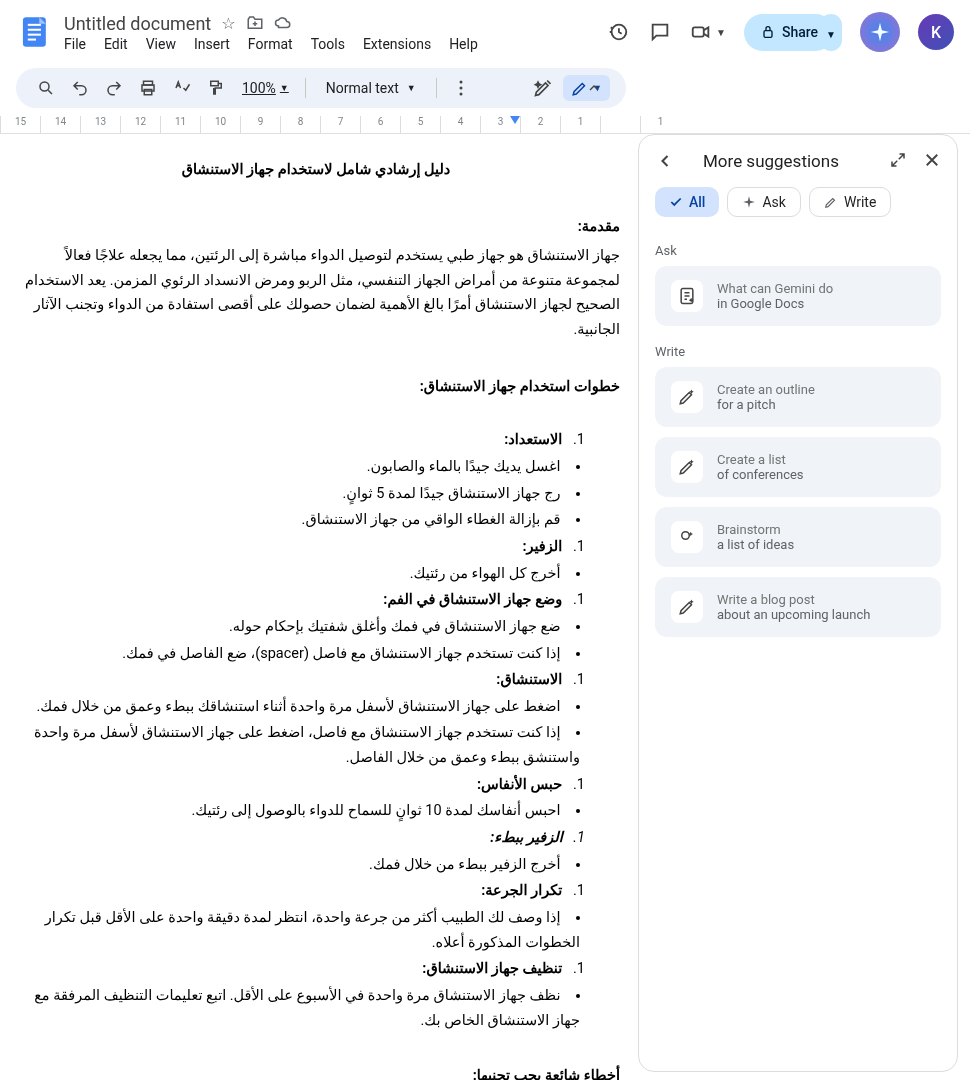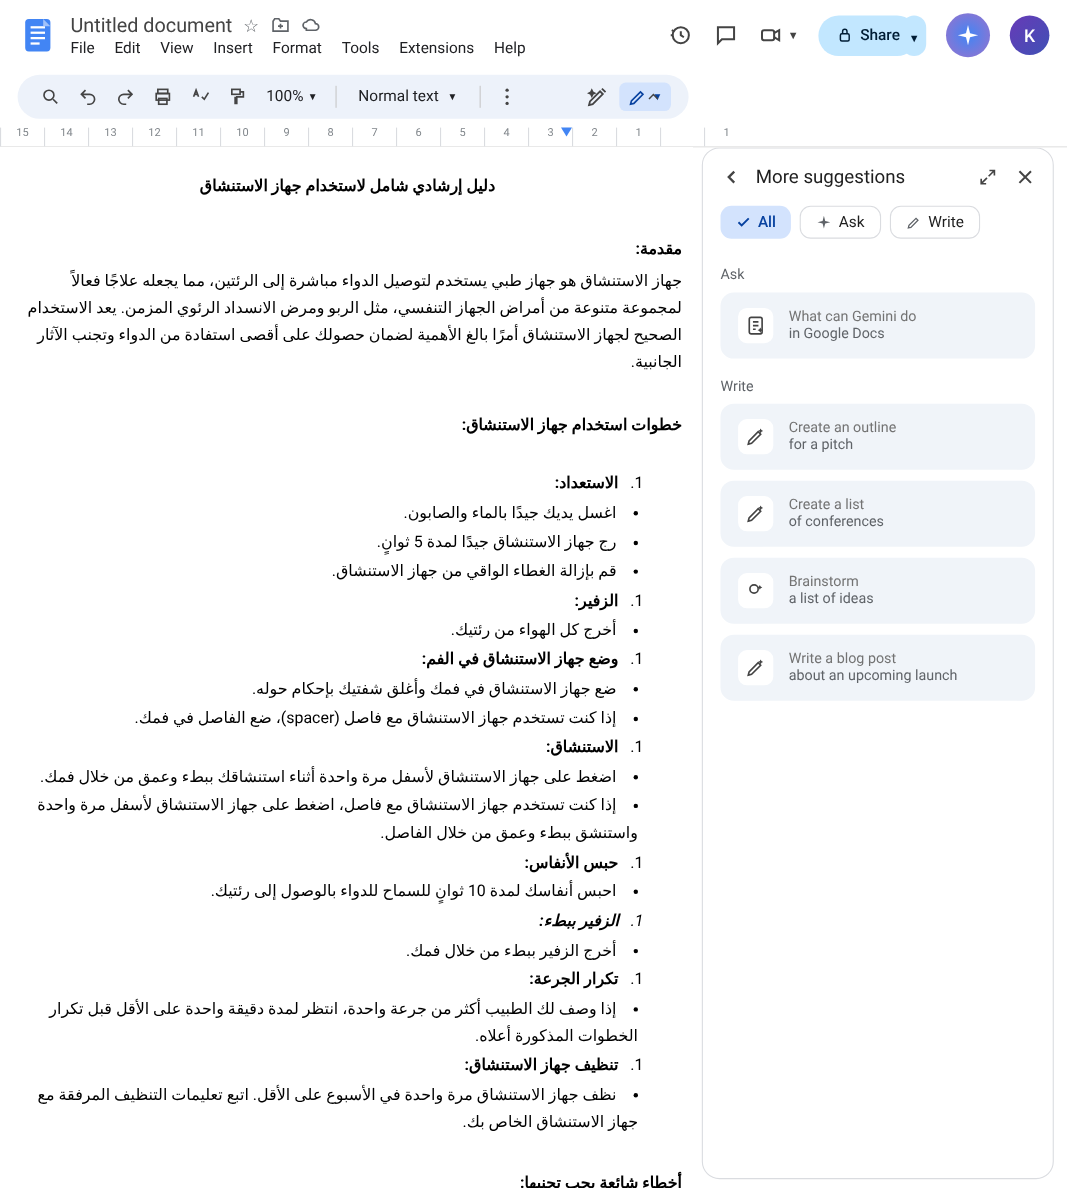--- a/index.html
+++ b/index.html
@@ -18,21 +18,21 @@
 .hr-icon { width: 24px; height: 24px; display: flex; align-items: center; justify-content: center; color: #444; cursor: pointer; }
 .meet-btn { display: flex; align-items: center; gap: 4px; color: #444; }
 .share-btn { background: #c2e7ff; border-radius: 20px; padding: 9px 16px; display: flex; align-items: center; gap: 6px; font-size: 14px; font-weight: 500; color: #001d35; cursor: pointer; }
 .share-drop { background: #c2e7ff; border-radius: 20px; padding: 9px 6px; margin-left: -14px; color: #001d35; }
 .gemini-btn { width: 40px; height: 40px; border-radius: 50%; background: radial-gradient(circle, #4285f4, #9b72cb); display: flex; align-items: center; justify-content: center; cursor: pointer; }
 .avatar { width: 36px; height: 36px; border-radius: 50%; background: linear-gradient(135deg, #673ab7, #3f51b5); color: #fff; display: flex; align-items: center; justify-content: center; font-weight: 500; cursor: pointer; }
 
 
 .toolbar { display: flex; align-items: center; gap: 6px; padding: 4px 16px; background: #edf2fa; border-radius: 24px; margin: 4px 16px 8px; height: 40px; width: 610px; }
 .tb-icon { width: 28px; height: 28px; display: flex; align-items: center; justify-content: center; color: #444746; border-radius: 4px; cursor: pointer; }
-.tb-zoom { font-size: 14px; color: #202124; padding: 0 6px; display: flex; align-items: center; gap: 4px; }
+.tb-zoom { font-size: 14px; color: #202124; padding: 0 6px; display: flex; align-items: center; gap: 4px; text-decoration: underline; }
 .tb-sep { width: 1px; height: 20px; background: #c7c7c7; margin: 0 4px; }
 .tb-style { font-size: 14px; color: #202124; padding: 0 10px; display: flex; align-items: center; gap: 8px; cursor: pointer; }
 .tb-edit { background: #d3e3fd; border-radius: 6px; padding: 4px 8px; display: flex; align-items: center; gap: 4px; cursor: pointer; }
 .tb-collapse { position: absolute; right: 360px; top: 72px; width: 32px; height: 32px; display: flex; align-items: center; justify-content: center; color: #444; cursor: pointer; }
 
 
 .ruler { height: 18px; background: #fff; border-bottom: 1px solid #e0e0e0; display: flex; font-size: 10px; color: #80868b; padding-left: 0; position: relative; }
 .ruler-tick { flex: 0 0 40px; text-align: center; border-left: 1px solid #dadce0; font-size: 10px; }
 .ruler-marker { position: absolute; top: 0; width: 0; height: 0; border-left: 5px solid transparent; border-right: 5px solid transparent; border-top: 8px solid #4285f4; }
 
@@ -41,21 +41,21 @@
 .document { flex: 1; background: #fff; overflow-y: auto; padding: 20px 0 20px 12px; position: relative; }
 .doc-content { direction: rtl; text-align: right; font-family: Arial, sans-serif; font-size: 14.5px; line-height: 1.7; color: #000; padding-right: 10px; }
 .doc-content h3 { font-weight: bold; font-size: 14.5px; margin: 4px 0; }
 .doc-content p { margin: 4px 0; }
 .doc-content ul { list-style-position: inside; padding-right: 40px; margin: 2px 0; }
 .doc-content li { margin: 2px 0; }
 .center { text-align: center; }
 
 
 .sidepanel { width: 320px; border: 1px solid #dadce0; border-radius: 16px; margin: 0 12px 12px 8px; background: #fff; padding: 16px; display: flex; flex-direction: column; }
-.sp-header { display: flex; align-items: center; gap: 12px; margin-bottom: 16px; }
+.sp-header { display: flex; gap: 28px; margin-bottom: 16px; }
 .sp-back { color: #444; cursor: pointer; }
 .sp-title { font-size: 17px; color: #1f1f1f; flex: 1; }
 .sp-icons { display: flex; gap: 16px; color: #444; }
 .sp-icons span { cursor: pointer; }
 .sp-chips { display: flex; gap: 8px; margin-bottom: 18px; }
 .chip { padding: 6px 14px; border-radius: 10px; font-size: 14px; display: flex; align-items: center; gap: 6px; cursor: pointer; }
 .chip-active { background: #d3e3fd; color: #0842a0; font-weight: 500; }
 .chip-plain { background: #fff; border: 1px solid #dadce0; color: #1f1f1f; }
 .sp-section-label { font-size: 13px; color: #5f6368; margin: 8px 0; }
 .sp-card { background: #f0f4f9; border-radius: 12px; padding: 14px 16px; display: flex; gap: 14px; align-items: center; margin-bottom: 10px; cursor: pointer; }

